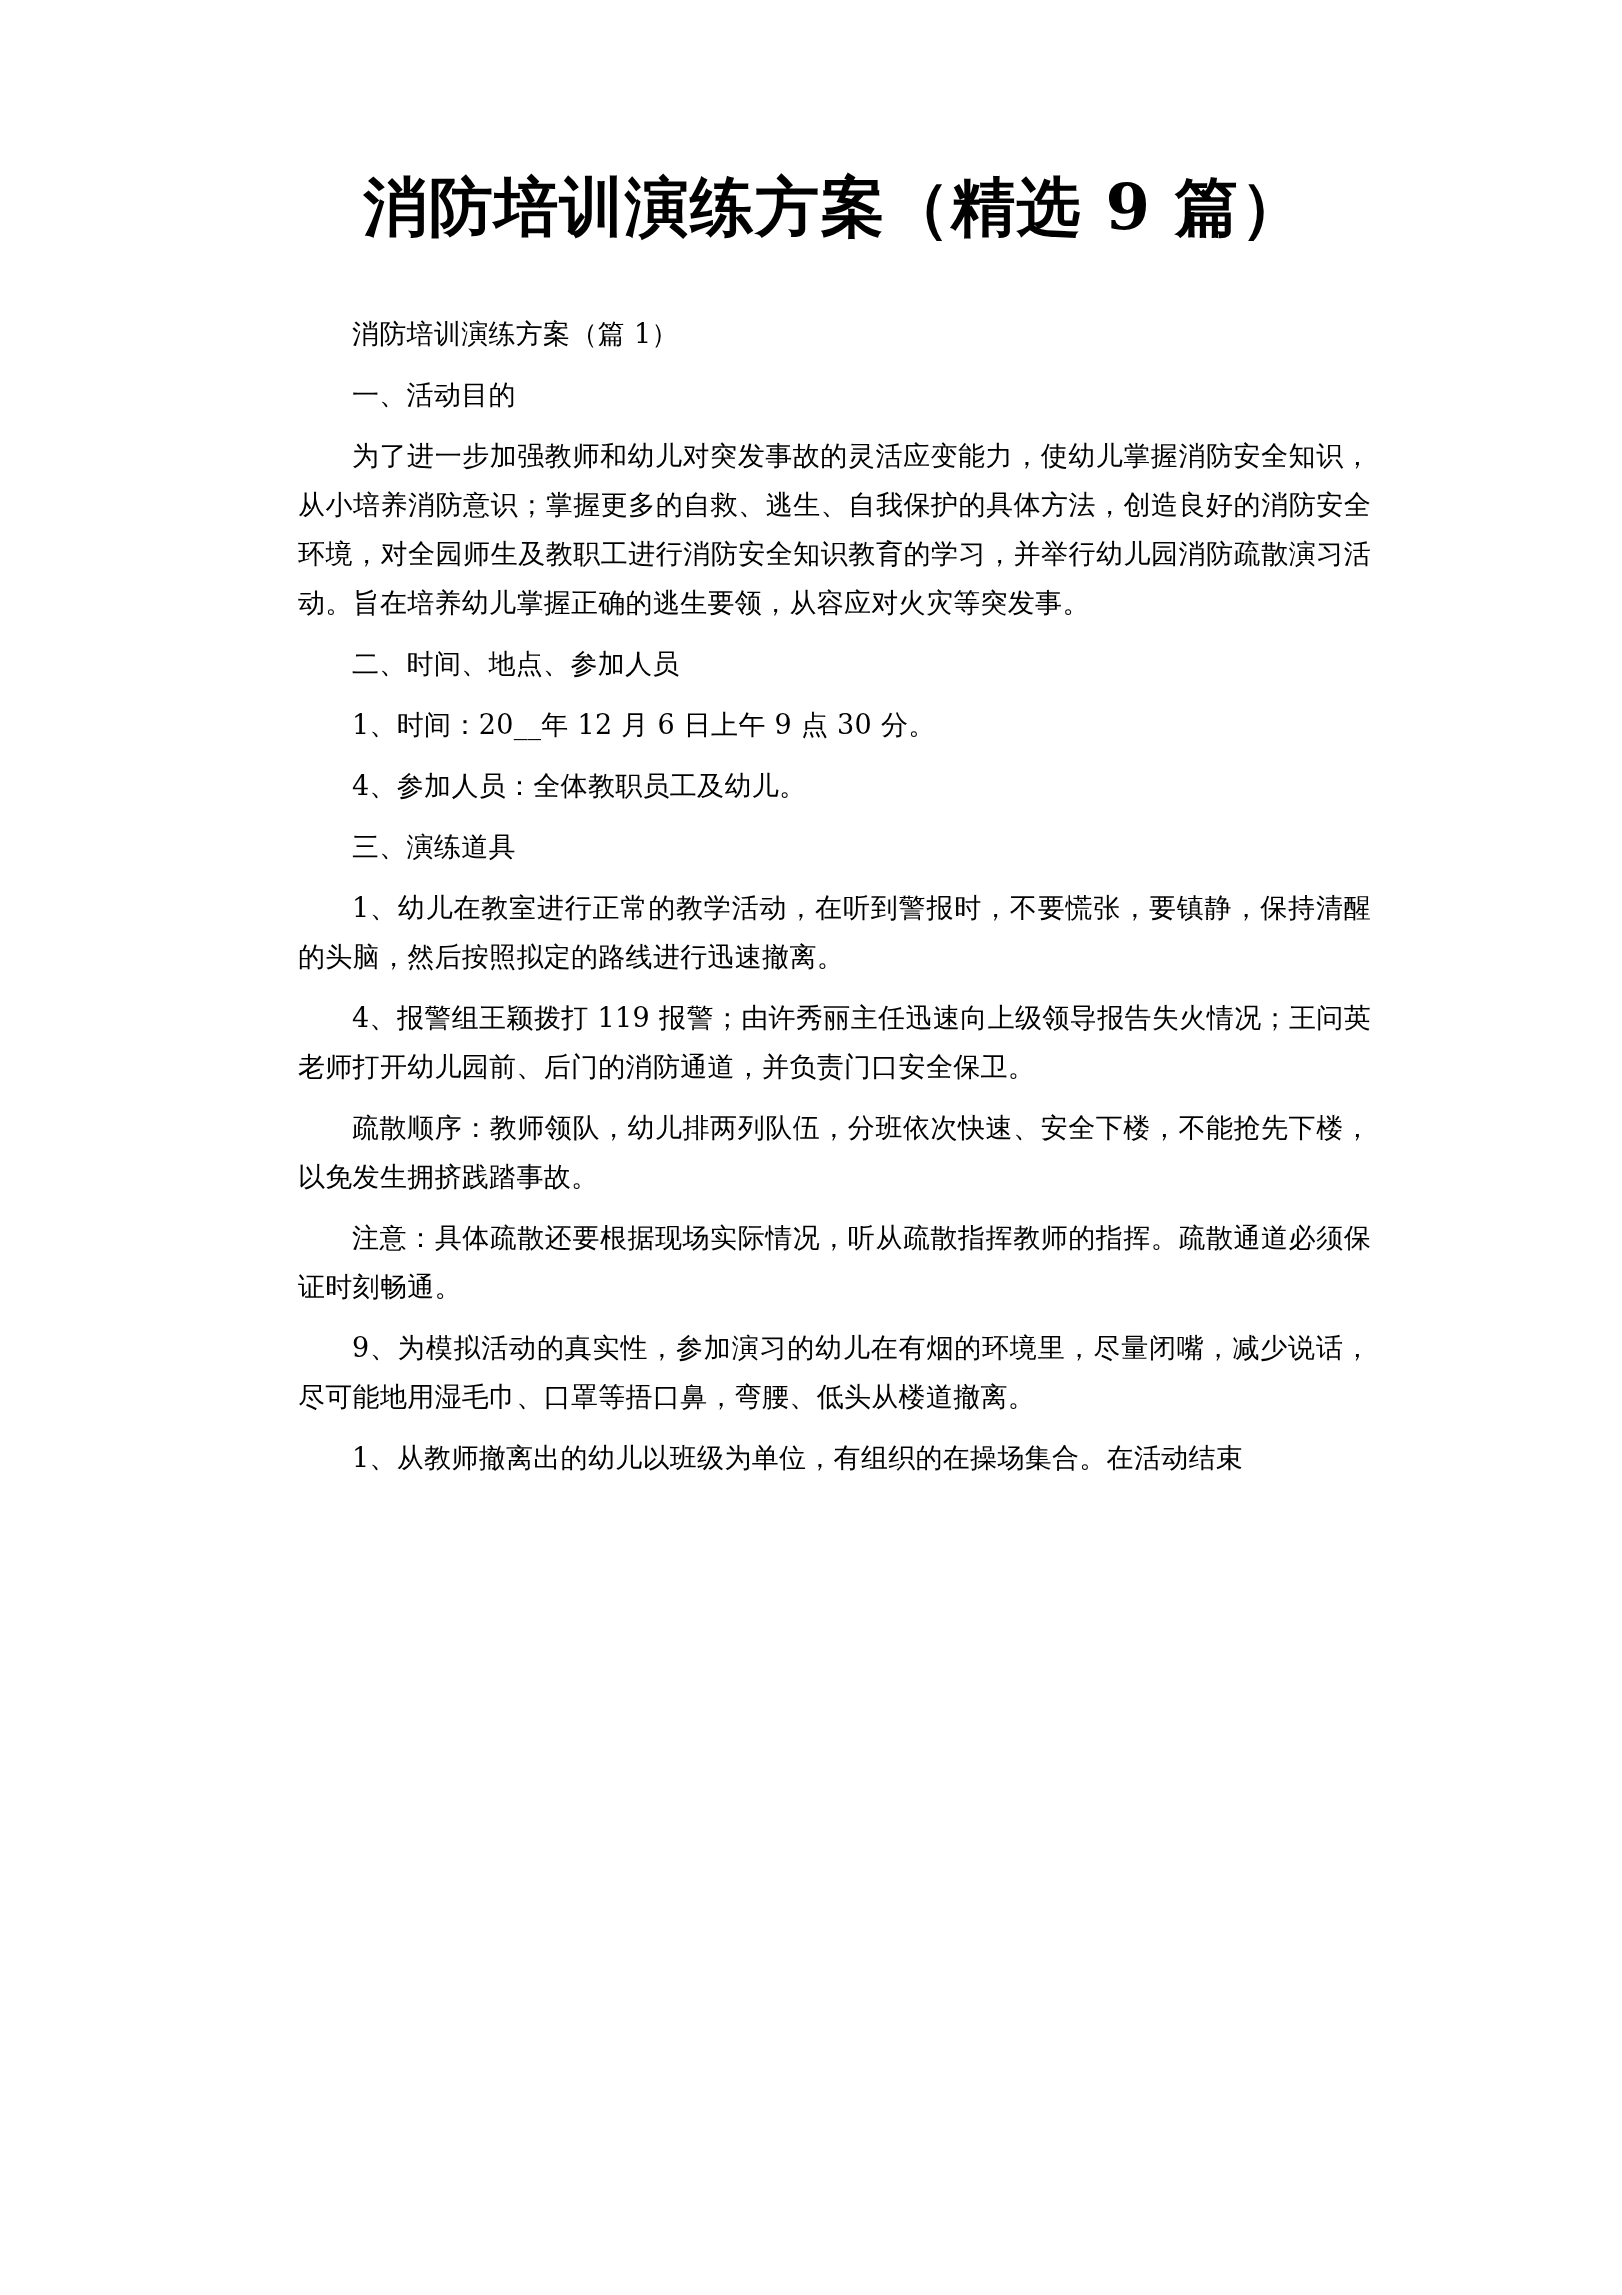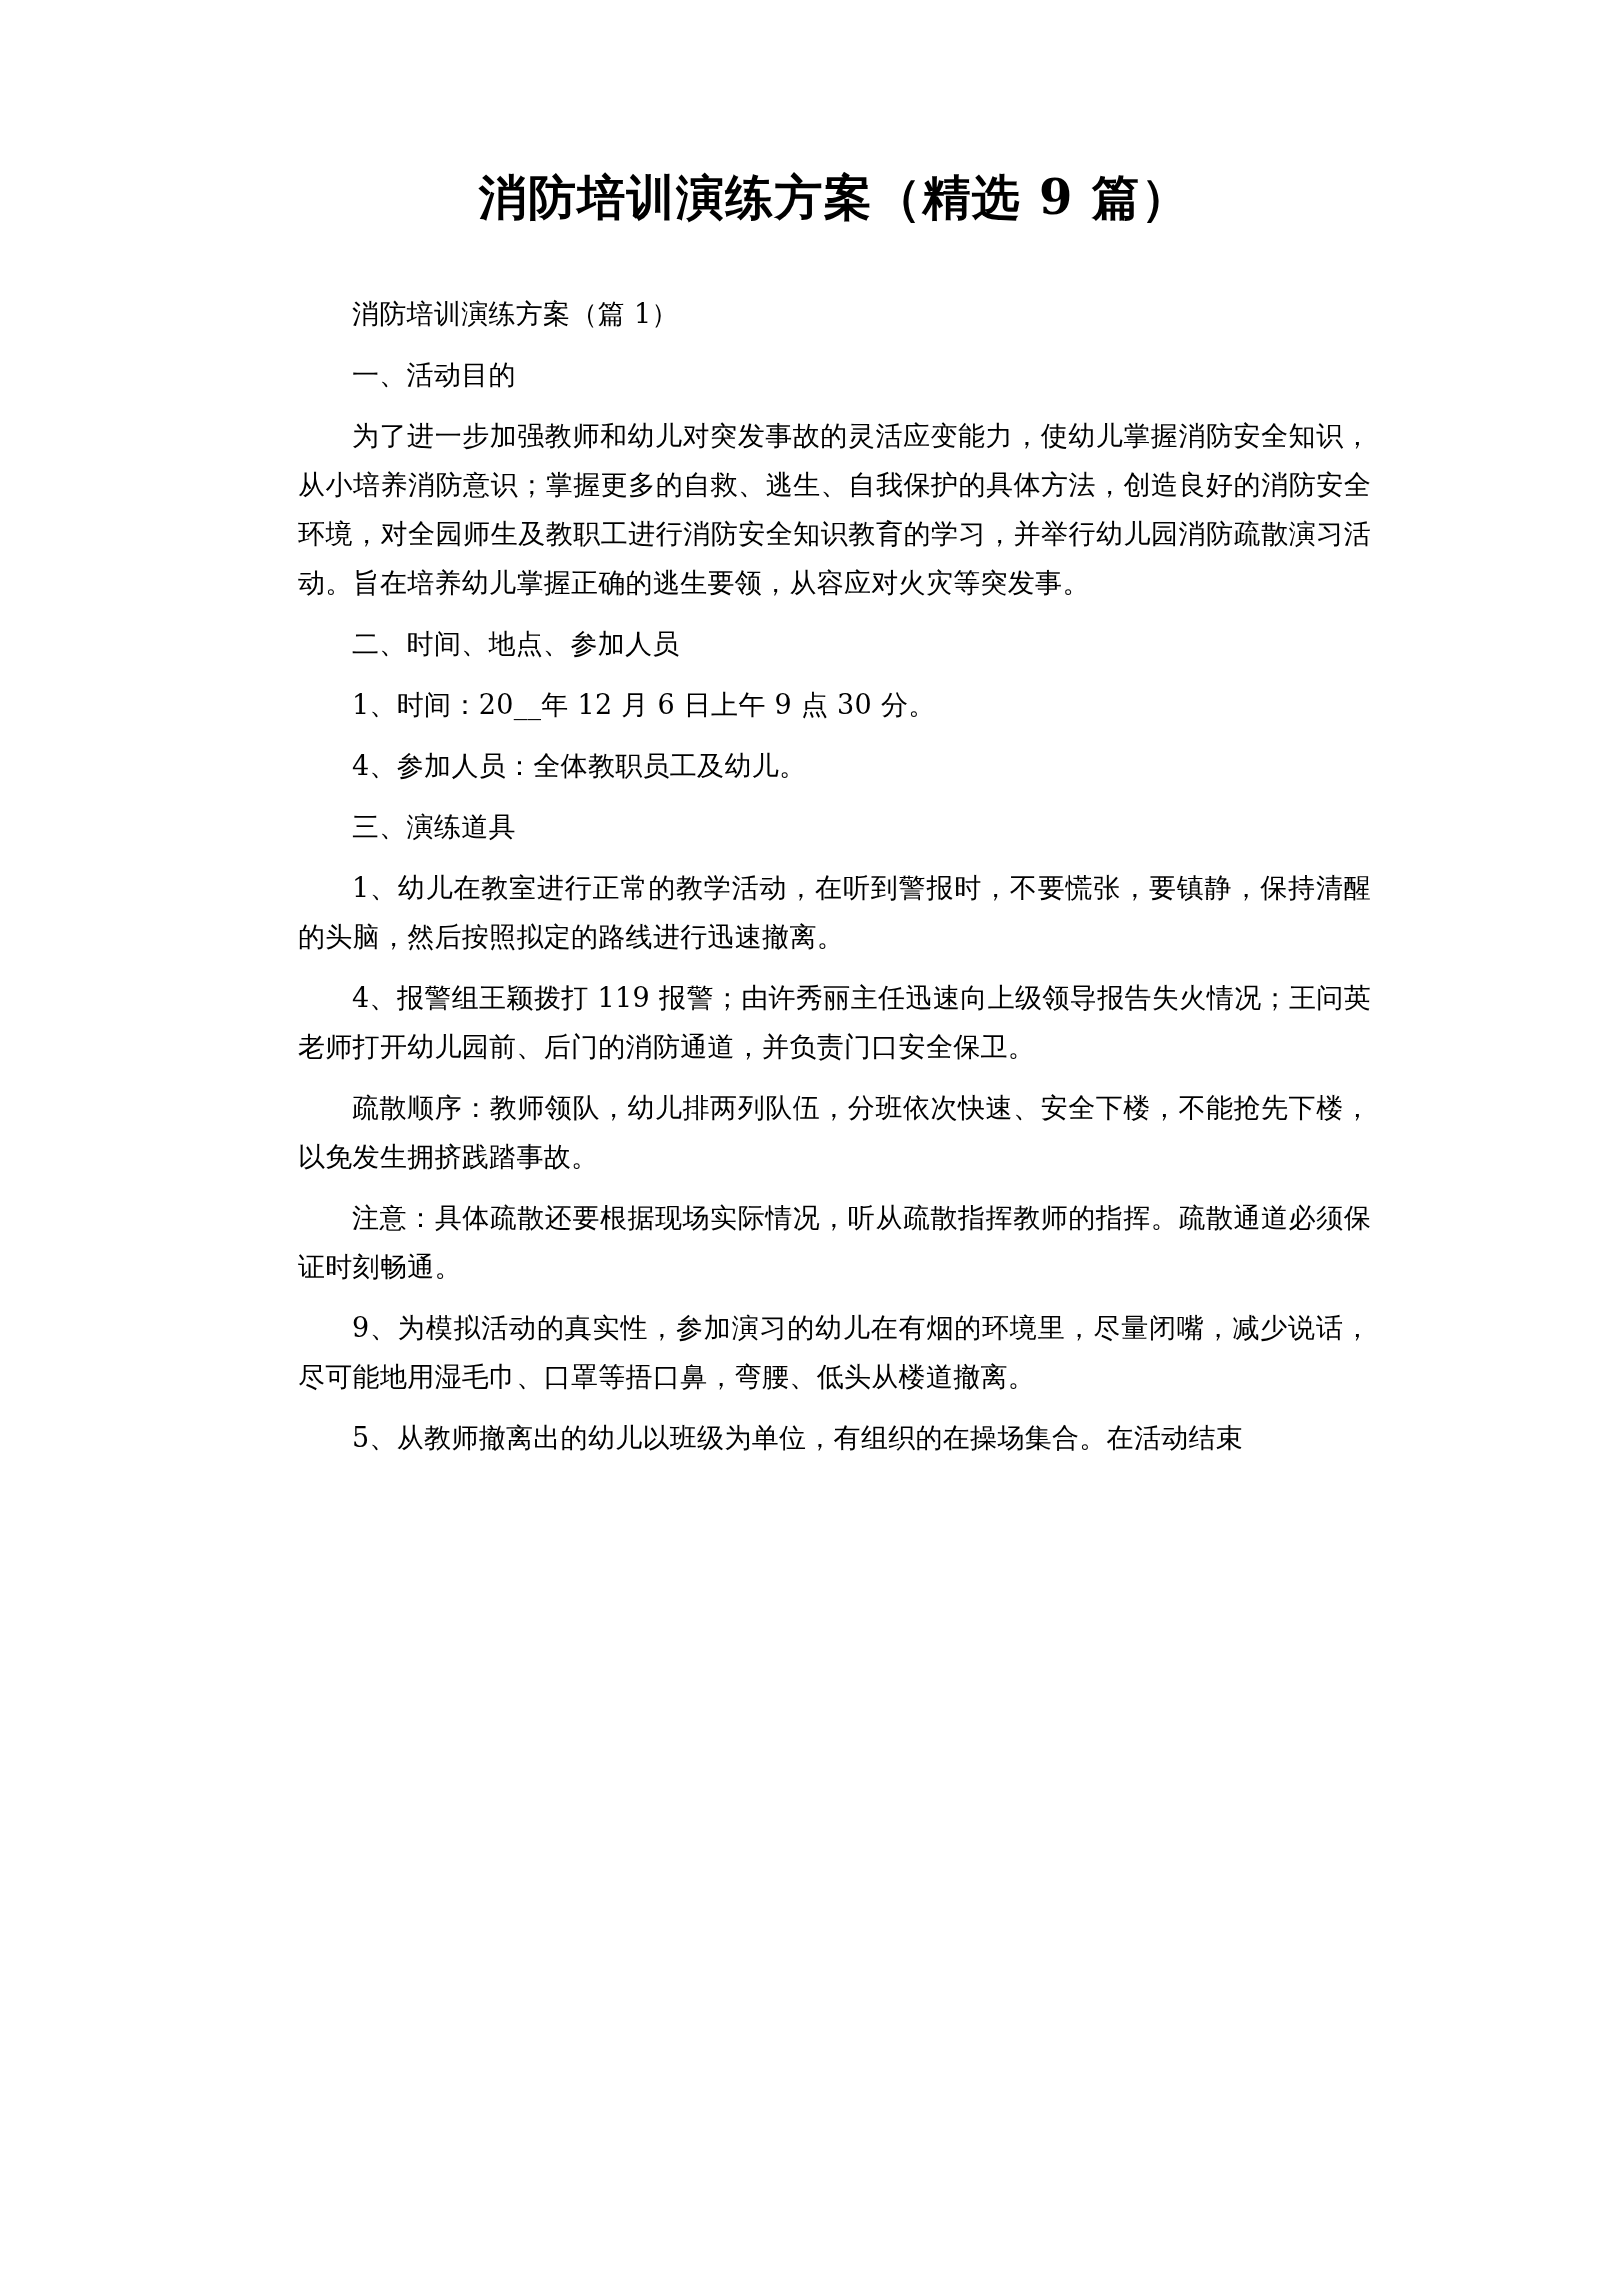--- a/index.html
+++ b/index.html
@@ -24,21 +24,21 @@
   }
   .content {
     position: absolute;
     left: 298px;
     top: 167px;
     width: 1073px;
   }
   .doc-title {
     font-family: "DejaVu Serif", "Liberation Serif", serif;
     font-weight: bold;
-    font-size: 48px;
+    font-size: 64px;
     line-height: 1.25;
     text-align: center;
     letter-spacing: 1.3px;
     margin: 0 0 62px 0;
   }
   p.para {
     font-size: 27px;
     line-height: 1.82;
     margin: 0 0 11.8px 0;
     text-align: justify;
@@ -61,16 +61,16 @@
     <p class="para indent">为了进一步加强教师和幼儿对突发事故的灵活应变能力，使幼儿掌握消防安全知识，从小培养消防意识；掌握更多的自救、逃生、自我保护的具体方法，创造良好的消防安全环境，对全园师生及教职工进行消防安全知识教育的学习，并举行幼儿园消防疏散演习活动。旨在培养幼儿掌握正确的逃生要领，从容应对火灾等突发事。</p>
     <p class="para indent">二、时间、地点、参加人员</p>
     <p class="para indent">1、时间：20__年 12 月 6 日上午 9 点 30 分。</p>
     <p class="para indent">4、参加人员：全体教职员工及幼儿。</p>
     <p class="para indent">三、演练道具</p>
     <p class="para indent">1、幼儿在教室进行正常的教学活动，在听到警报时，不要慌张，要镇静，保持清醒的头脑，然后按照拟定的路线进行迅速撤离。</p>
     <p class="para indent">4、报警组王颖拨打 119 报警；由许秀丽主任迅速向上级领导报告失火情况；王问英老师打开幼儿园前、后门的消防通道，并负责门口安全保卫。</p>
     <p class="para indent">疏散顺序：教师领队，幼儿排两列队伍，分班依次快速、安全下楼，不能抢先下楼，以免发生拥挤践踏事故。</p>
     <p class="para indent">注意：具体疏散还要根据现场实际情况，听从疏散指挥教师的指挥。疏散通道必须保证时刻畅通。</p>
     <p class="para indent">9、为模拟活动的真实性，参加演习的幼儿在有烟的环境里，尽量闭嘴，减少说话，尽可能地用湿毛巾、口罩等捂口鼻，弯腰、低头从楼道撤离。</p>
-    <p class="para indent">5、从教师撤离出的幼儿以班级为单位，有组织的在操场集合。在活动结束</p>
+    <p class="para indent">1、从教师撤离出的幼儿以班级为单位，有组织的在操场集合。在活动结束</p>
   </div>
 </div>
 
 
 </body></html>

